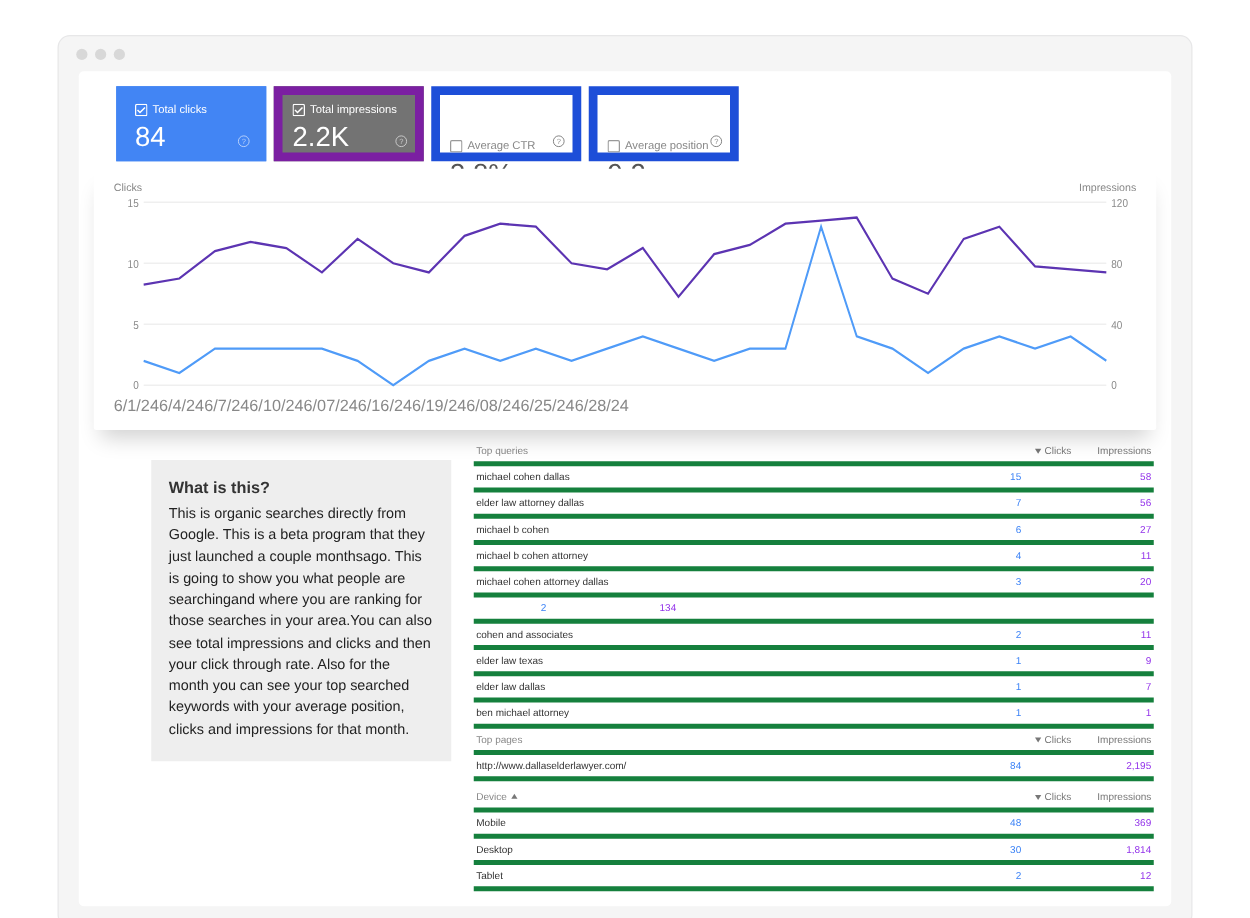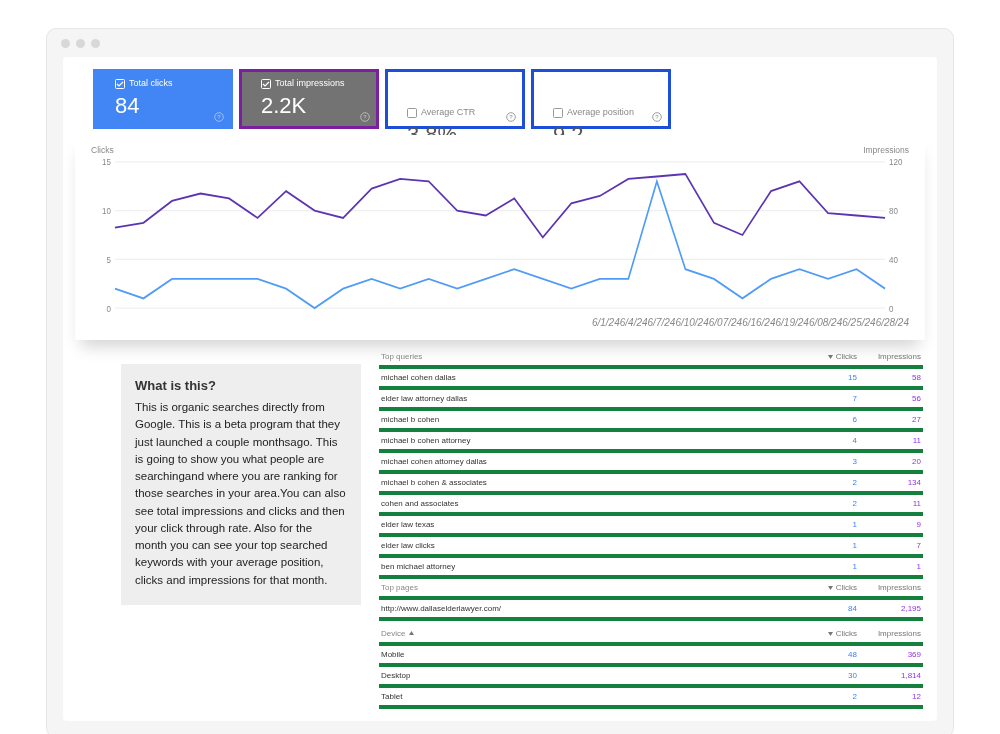--- a/index.html
+++ b/index.html
@@ -3,43 +3,43 @@
 <meta charset="utf-8">
 <style>
   *{box-sizing:border-box;margin:0;padding:0;}
   body{background:#fff;font-family:Arial,Helvetica,sans-serif;font-size:11px;color:#333;}
   .frame{width:908px;margin:28px auto 0;border:1px solid #E7E7E8;border-radius:10px;background:#F5F5F5;}
   .frame-top{height:28px;display:flex;align-items:center;padding-left:14px;gap:6px;}
   .dot{width:9px;height:9px;border-radius:50%;background:#D8D8D8;}
   .canvas{background:#fff;margin:0 16px 16px;border-radius:4px;min-height:640px;padding:8px 8px 12px;}
   
   .cards{display:flex;gap:6px;padding:4px 0 0 22px;}
-  .card{width:140px;height:60px;border:3px solid #1d4ed8;background:#fff;padding:6px 19px 4px;position:relative;}
+  .card{width:120px;height:60px;border:7px solid #1d4ed8;background:#fff;padding:6px 8px 4px;position:relative;}
   .card.active-blue{background:#4285F4;border-color:#4285F4;color:#fff;}
   .card.active-purple{background:#737373;border-color:#7B1FA2;color:#fff;}
   .card-head{display:flex;align-items:center;gap:4px;font-size:9px;line-height:11px;}
   .checkbox-icon{width:10px;height:10px;display:inline-flex;align-items:center;justify-content:center;}
   .card-value{font-size:22px;font-weight:300;margin-top:4px;}
   .card.inactive .card-value{color:#555;}
   .help-icon{position:absolute;right:6px;bottom:4px;width:10px;height:10px;opacity:.6;}
   .card.inactive .card-head{color:#888;margin-top:29px;}
   
   .chart-wrap{background:#fff;margin:6px 4px 0;border:0 solid #eee;border-radius:2px;padding:10px 16px 12px;box-shadow:0 12px 16px -6px rgba(0,0,0,.18);position:relative;}
   .chart-titles{display:flex;justify-content:space-between;font-size:8.5px;color:#888;}
   .chart{width:100%;height:160px;display:block;}
-  .xlabels{display:flex;justify-content:flex-end;font-size:10px;color:#888;padding:2px 0 0;font-style:italic;}
+  .xlabels{display:flex;justify-content:flex-start;font-size:13px;color:#888;padding:2px 0 0;}
   
   .lower{display:flex;gap:18px;margin-top:24px;align-items:flex-start;}
   .sidebar{width:240px;background:#EEEEEE;padding:14px 14px 16px;margin-left:50px;}
   .sidebar h4{font-size:13px;margin-bottom:6px;}
   .sidebar p{font-size:11.5px;line-height:1.5;color:#222;}
   .tables{flex:1;padding-right:6px;margin-top:-16px;}
   .thead,.trow{display:flex;align-items:center;border-bottom:4px solid #15803d;padding:4px 2px;}
   .thead{color:#888;font-size:8px;}
-  .trow{font-size:8px;color:#333;}
+  .trow{font-size:8px;color:#333;gap:40px;}
   .c-label{flex:1;}
   .c-clicks{width:56px;text-align:right;color:#3B82F6;}
   .c-impr{width:64px;text-align:right;color:#9333EA;}
   .thead .c-clicks,.thead .c-impr{color:#777;}
   .sort-icon{display:inline-flex;vertical-align:middle;margin-right:2px;}
   .subhead{margin-top:4px;}
 </style>
 </head>
 <body>
 
@@ -185,36 +185,35 @@
             <span class="c-label">michael b cohen attorney</span>
             <span class="c-clicks">4</span>
             <span class="c-impr">11</span>
           </div>
           <div class="trow">
             <span class="c-label">michael cohen attorney dallas</span>
             <span class="c-clicks">3</span>
             <span class="c-impr">20</span>
           </div>
           <div class="trow">
-            <span class="c-label">michael b cohen &amp; associates</span>
             <span class="c-clicks">2</span>
             <span class="c-impr">134</span>
           </div>
           <div class="trow">
             <span class="c-label">cohen and associates</span>
             <span class="c-clicks">2</span>
             <span class="c-impr">11</span>
           </div>
           <div class="trow">
             <span class="c-label">elder law texas</span>
             <span class="c-clicks">1</span>
             <span class="c-impr">9</span>
           </div>
           <div class="trow">
-            <span class="c-label">elder law clicks</span>
+            <span class="c-label">elder law dallas</span>
             <span class="c-clicks">1</span>
             <span class="c-impr">7</span>
           </div>
           <div class="trow">
             <span class="c-label">ben michael attorney</span>
             <span class="c-clicks">1</span>
             <span class="c-impr">1</span>
           </div>
           <div class="thead">
             <span class="c-label">Top pages</span>

